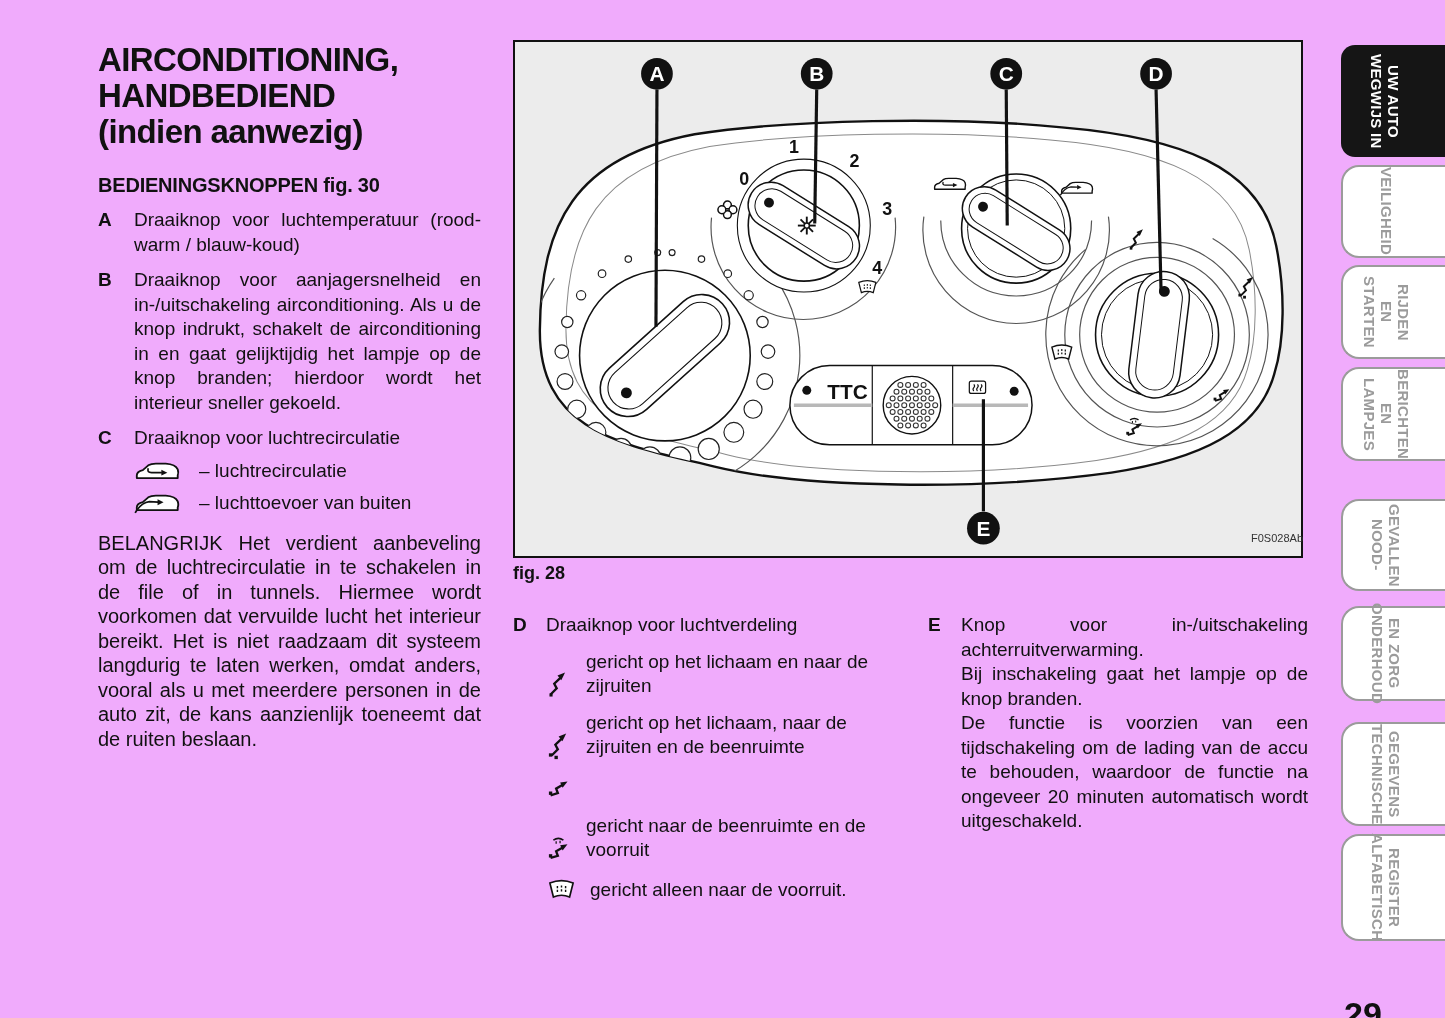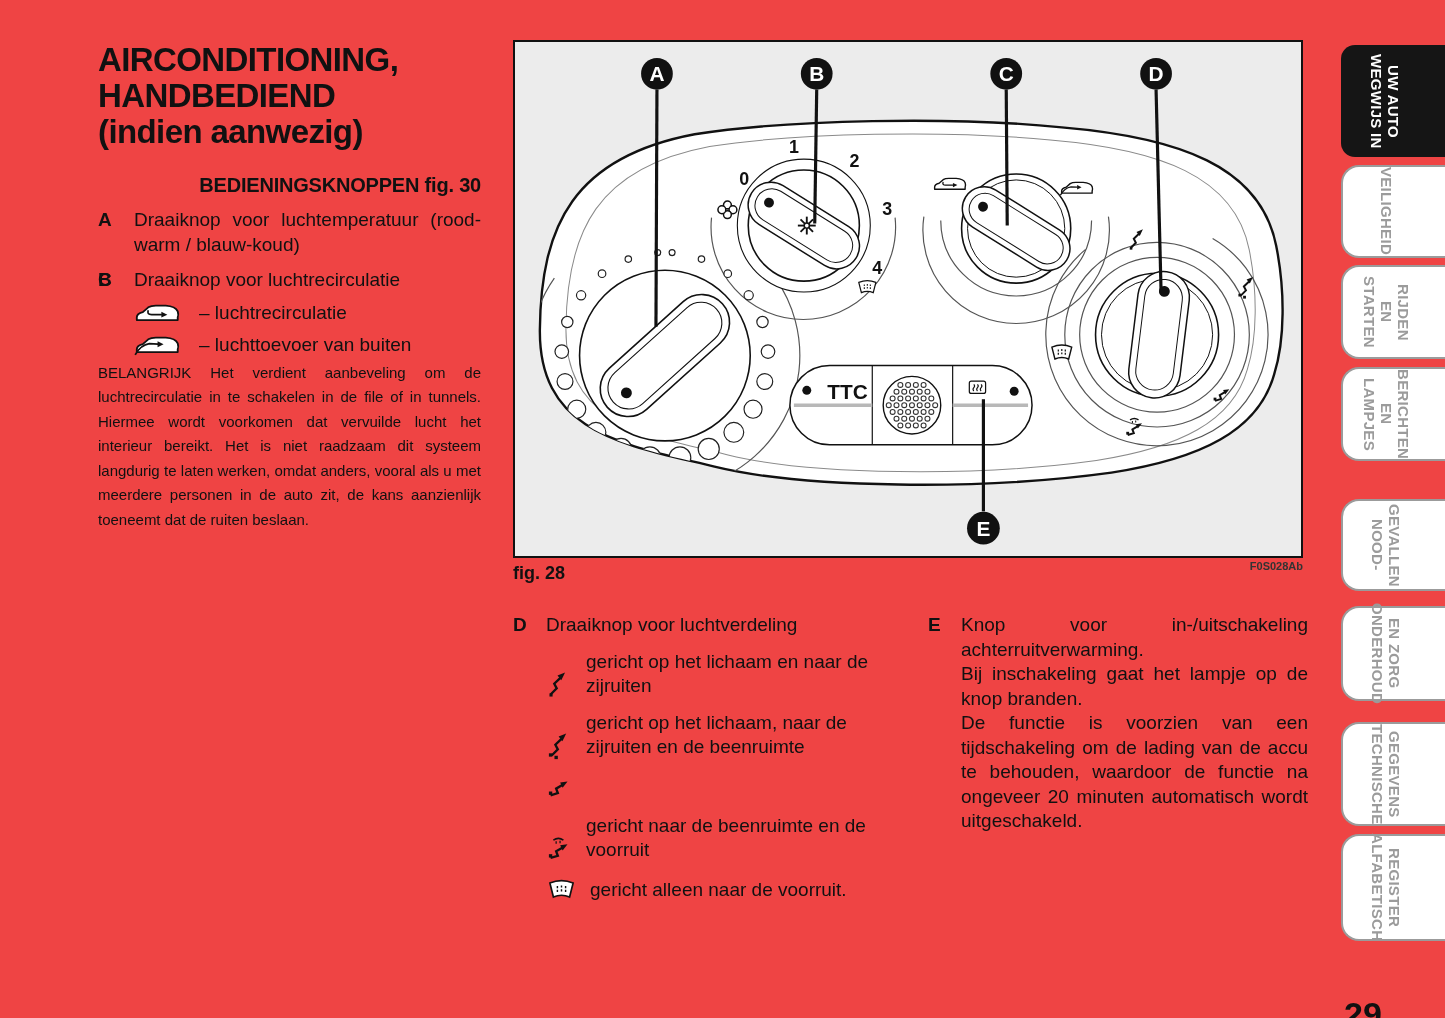--- a/index.html
+++ b/index.html
@@ -1,33 +1,33 @@
 <!DOCTYPE html>
 <html><head>
 <meta charset="utf-8">
 <style>
   * { margin:0; padding:0; box-sizing:border-box; }
   html,body { width:1445px; height:1018px; background:#fff; font-family:"Liberation Sans",sans-serif; color:#111; }
-  .page { position:relative; width:1445px; height:1018px; overflow:hidden; background:#ef4444; }
+  .page { position:relative; width:1445px; height:1018px; overflow:hidden; background:#f0abfc; }
 
   
   .left-col { position:absolute; left:98px; top:42px; width:383px; }
   .title { font-size:33px; line-height:36px; font-weight:800; letter-spacing:-0.6px; }
-  .sec-heading { margin-top:24px; font-size:20px; font-weight:800; letter-spacing:-0.2px;text-align:right; }
+  .sec-heading { margin-top:24px; font-size:20px; font-weight:800; letter-spacing:-0.2px; }
   .item { position:relative; padding-left:36px; margin-top:11px; font-size:19px; line-height:24.5px; text-align:justify; }
   .item .key { position:absolute; left:0; top:0; font-weight:800; }
   .c-opt { display:flex; align-items:center; gap:19px; margin:8px 0 0 36px; font-size:19px; }
   .c-opt svg { flex:0 0 auto; }
-  .important { margin-top:4px; font-size:15px; line-height:24.5px; text-align:justify; }
+  .important { margin-top:16px; font-size:20px; line-height:24.5px; text-align:justify; }
 
   
   .figure { position:absolute; left:513px; top:40px; width:790px; height:518px; background:#ececec; border:2px solid #111; }
   .figure svg { display:block; width:100%; height:100%; }
   .fig-label { position:absolute; left:513px; top:563px; font-size:18px; font-weight:700; }
-  .fig-code  { position:absolute; left:1150px; top:560px; width:153px; text-align:right; font-size:11px; color:#333;font-weight:bold; }
+  .fig-code  { position:absolute; left:1150px; top:532px; width:153px; text-align:right; font-size:11px; color:#333; }
 
   
   .d-sec { position:absolute; left:513px; top:613px; width:394px; }
   .e-sec { position:absolute; left:928px; top:613px; width:380px; }
   .d-opt { display:flex; align-items:flex-end; gap:13px; margin:12px 0 0 33px; font-size:19px; line-height:24.5px; }
   .d-opt svg { flex:0 0 auto; margin-top:1px; }
   .d-sec .item, .e-sec .item { padding-left:33px; margin-top:0; }
   .e-sec p { margin:0; text-align:justify; }
 
   
@@ -128,20 +128,21 @@
       <div>(indien aanwezig)</div>
     </div>
     <div class="sec-heading">BEDIENINGSKNOPPEN fig. 30</div>
 
     <div class="item">
       <span class="key">A</span>
       <span>Draaiknop voor luchtemperatuur (rood-warm / blauw-koud)</span>
     </div>
     <div class="item">
       <span class="key">B</span>
+      <span>Draaiknop voor aanjagersnelheid en in-/uitschakeling airconditioning. Als u de knop indrukt, schakelt de airconditioning in en gaat gelijktijdig het lampje op de knop branden; hierdoor wordt het interieur sneller gekoeld.</span>
     </div>
     <div class="item">
       <span class="key">C</span>
       <span>Draaiknop voor luchtrecirculatie</span>
     </div>
 
     <div class="c-opt">
       <svg width="46" height="24" viewBox="0 0 42 22">
           <use href="#ic-car-recirc"></use>
         </svg>

